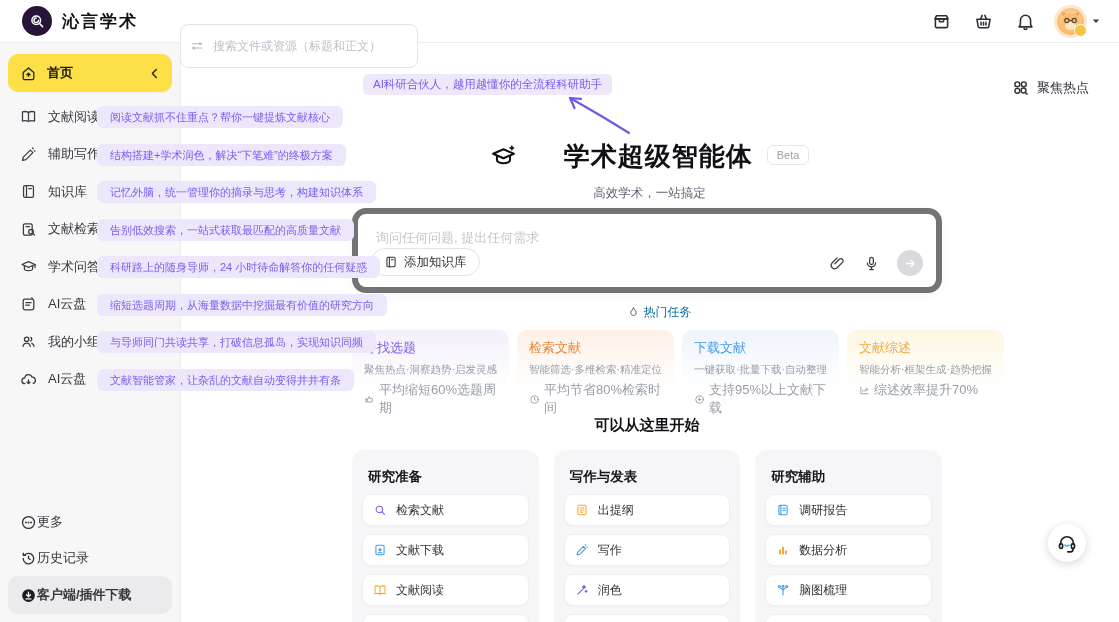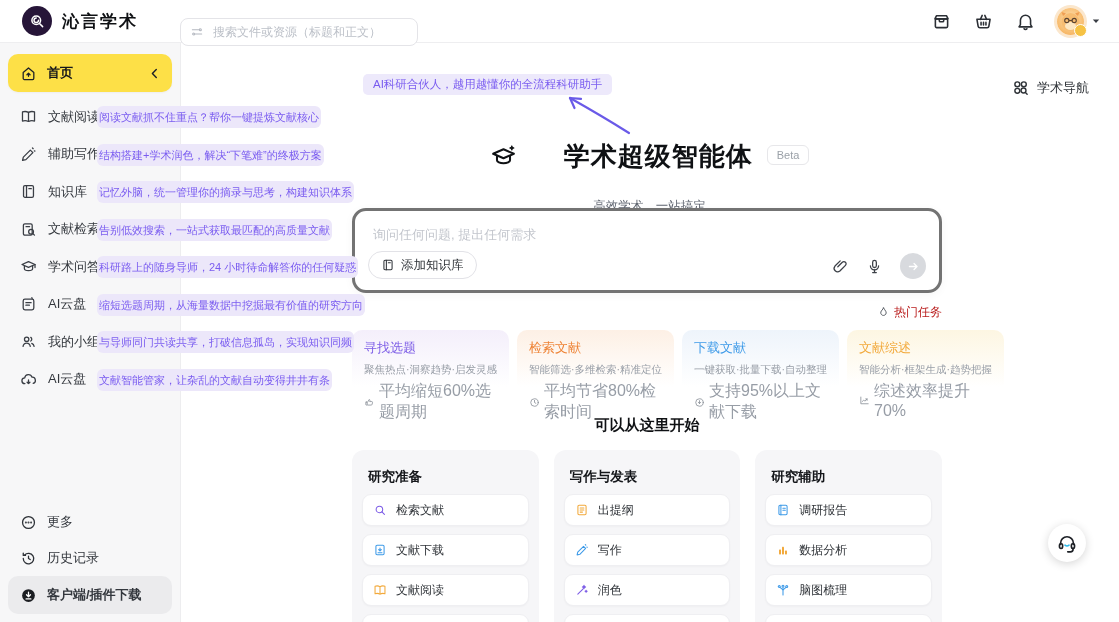--- a/index.html
+++ b/index.html
@@ -11,22 +11,22 @@
   .ic{display:inline-flex;align-items:center;justify-content:center;flex:none;}
   .ic svg{width:100%;height:100%;display:block;}
 
   
   .topbar{position:absolute;top:0;left:0;right:0;height:42px;background:#fff;
     border-bottom:1px solid #eeeef0;z-index:40;display:flex;align-items:center;}
   .logo{width:30px;height:30px;border-radius:50%;background:#261538;margin-left:22px;
     display:flex;align-items:center;justify-content:center;}
   .logo .ic{width:18px;height:18px;}
   .brand{font-size:17px;font-weight:700;letter-spacing:2px;color:#0f1114;margin-left:10px;}
-  .searchbar{position:absolute;left:180px;top:18px;width:218px;height:26px;border:1px solid #e4e4e8;
-    border-radius:8px;display:flex;align-items:center;padding:0 9px;gap:7px;background:#fff;}
+  .searchbar{position:absolute;left:180px;top:24px;width:218px;height:26px;border:1px solid #e4e4e8;
+    border-radius:8px;display:flex;align-items:center;padding:8px 9px;gap:7px;background:#fff;}
   .searchbar .ic{width:14px;height:14px;color:#b4b8c0;}
   .searchbar input{border:none;outline:none;flex:1;font-size:12px;color:#555;background:transparent;
     font-family:inherit;}
   .searchbar input::placeholder{color:#bcc0c8;}
   .top-right{position:absolute;right:16px;top:0;height:42px;display:flex;align-items:center;gap:21px;}
   .top-right .tool{width:21px;height:21px;color:#2b2f35;position:relative;}
   .avatar-wrap{display:flex;align-items:center;gap:5px;}
   .avatar{width:27px;height:27px;border-radius:50%;background:radial-gradient(circle at 50% 42%,#fde1b5 0%,#f7b969 70%,#f2a455 100%);
     box-shadow:0 0 0 3px #fbe7cd;position:relative;}
   .avatar .face{position:absolute;inset:0;}
@@ -40,72 +40,72 @@
   .home-card{margin:12px 8px 0 8px;height:38px;background:#fde047;border-radius:10px;
     display:flex;align-items:center;padding:0 9px 0 12px;box-shadow:0 1px 2px rgba(0,0,0,.04);}
   .home-card .ic{width:17px;height:17px;color:#1d2026;}
   .home-card .lbl{font-size:13px;font-weight:700;color:#14161a;margin-left:10px;flex:1;}
   .collapse{width:15px;height:15px;color:#9aa0a8;}
   .side-list{margin-top:6px;}
   .side-item{height:37.5px;display:flex;align-items:center;padding-left:20px;gap:11px;
     font-size:13px;color:#33373d;cursor:pointer;}
   .side-item .ic{width:17px;height:17px;color:#3a3e45;}
   .side-footer{position:absolute;left:8px;right:8px;bottom:8px;}
-  .foot-item{height:36px;display:flex;align-items:center;gap:10px;padding-left:12px;
+  .foot-item{height:36px;display:flex;align-items:center;padding-left:12px;
     font-size:13px;color:#33373d;border-radius:10px;}
   .foot-item .ic{width:17px;height:17px;color:#2c3036;}
   .foot-item.hl{height:38px;background:#ebebed;font-weight:bold;}
   .foot-item.hl .ic{color:#1b1d21;}
 
   
-  .tip{position:absolute;left:97px;height:22px;line-height:22px;padding:0 2px;border-radius:6px;
+  .tip{position:absolute;left:97px;height:22px;line-height:22px;padding:0 13px;border-radius:6px;
     background:#ece7fa;color:#7a5cf0;font-size:11px;white-space:nowrap;z-index:35;text-align:center;}
 
   
   .main{position:absolute;left:180px;top:42px;right:0;bottom:0;background:#fff;}
   .promo{position:absolute;left:183px;top:32px;height:21px;line-height:21px;padding:0 10px;
     border-radius:5px;background:#ede9fb;color:#7a5cf0;font-size:11.5px;white-space:nowrap;}
   .promo-arrow{position:absolute;left:384px;top:52px;width:70px;height:42px;color:#6a5ae8;}
   .nav-link{position:absolute;right:30px;top:36px;display:flex;align-items:center;gap:7px;
     font-size:13px;color:#2f3338;cursor:pointer;}
   .nav-link .ic{width:19px;height:19px;color:#2f3338;}
 
   .hero{position:absolute;left:0;right:0;top:97px;text-align:center;}
   .hero-row{display:inline-flex;align-items:center;gap:9px;}
   .hero-row .ic{width:27px;height:27px;color:#0f1114;}
   .hero-title{font-size:26px;font-weight:800;color:#0f1114;letter-spacing:1px;margin-left:38px;}
   .beta{font-size:11px;color:#9ba1a8;border:1px solid #e7e7ea;border-radius:6px;background:#fff;
     padding:3px 9px;margin-left:5px;position:relative;top:-2px;}
-  .hero-sub{margin-top:24px;font-size:12.5px;color:#5f6570;}
+  .hero-sub{margin-top:11px;font-size:12.5px;color:#5f6570;}
 
   .prompt{position:absolute;left:172px;top:166px;width:590px;height:85px;background:#fff;
-    border:3px solid #737373;border-radius:14px;box-shadow:0 2px 10px rgba(0,0,0,.04);box-sizing:border-box;}
+    border:6px solid #737373;border-radius:14px;box-shadow:0 2px 10px rgba(0,0,0,.04);box-sizing:border-box;}
   .prompt textarea{position:absolute;left:16px;top:13px;right:16px;height:26px;border:none;outline:none;
     resize:none;font-size:13px;font-family:inherit;color:#333;background:transparent;}
   .prompt textarea::placeholder{color:#c3c6cd;}
   .add-kb{position:absolute;left:13px;bottom:11px;height:26px;display:inline-flex;align-items:center;
     gap:6px;padding:0 12px;border:1px solid #e2e2e7;border-radius:14px;background:#fff;
     font-size:12.5px;color:#2f3338;cursor:pointer;}
   .add-kb .ic{width:14px;height:14px;color:#2f3338;}
   .prompt-ctrls{position:absolute;right:13px;bottom:11px;display:flex;align-items:center;gap:17px;}
   .prompt-ctrls .pico{width:17px;height:17px;color:#3c4047;}
   .send{width:26px;height:26px;border-radius:50%;background:#d8dade;display:flex;align-items:center;
     justify-content:center;}
   .send .ic{width:13px;height:13px;color:#fff;}
 
-  .hot-label{position:absolute;left:172px;top:262px;width:590px;text-align:right;font-size:12px;color:#b91c1c;}
+  .hot-label{position:absolute;left:184px;top:262px;width:590px;text-align:center;font-size:12px;color:#0369a1;}
   .hot-label .inner{display:inline-flex;align-items:center;gap:4px;}
   .hot-label .ic{width:13px;height:13px;color:#565b63;}
 
   .hot-cards{position:absolute;left:172px;top:288px;width:590px;display:flex;gap:8px;}
   .hot-card{flex:1;height:63px;border-radius:10px;padding:9px 12px;box-sizing:content-box;cursor:pointer;}
   .hot-card{height:45px;padding:9px 12px;box-sizing:content-box;}
   .hot-card .t{font-size:13px;font-weight:400;}
   .hot-card .d{font-size:10.5px;color:#979da6;margin-top:6px;white-space:nowrap;}
-  .hot-card .s{font-size:16px;color:#979da6;margin-top:4px;display:flex;align-items:center;gap:4px;}
+  .hot-card .s{font-size:13px;color:#979da6;margin-top:4px;display:flex;align-items:center;gap:4px;}
   .hot-card .s .ic{width:11px;height:11px;color:#8a9099;}
 
   .start-title{position:absolute;left:172px;top:374px;width:590px;text-align:center;
     font-size:15px;font-weight:800;color:#0f1114;}
   .start-cols{position:absolute;left:172px;top:408px;width:590px;display:flex;gap:15px;}
   .col{flex:1;background:#f6f6f8;border-radius:12px;padding:12px 10px 14px;height:250px;}
   .col-h{font-size:13.5px;font-weight:700;color:#14161a;margin:6px 0 2px 6px;}
   .col-item{height:30px;background:#fff;border:1px solid #efeff2;border-radius:9px;margin-top:8px;
     display:flex;align-items:center;gap:9px;padding-left:10px;font-size:12px;color:#2f3338;
     box-shadow:0 1px 2px rgba(0,0,0,.03);cursor:pointer;}
@@ -336,21 +336,21 @@
   <div class="nav-link">
     <span class="ic">
         <svg viewBox="0 0 24 24" fill="none" stroke="currentColor" stroke-width="1.8" stroke-linecap="round" stroke-linejoin="round">
           <circle cx="8" cy="8" r="3.1"></circle>
           <circle cx="16.2" cy="8" r="3.1"></circle>
           <circle cx="8" cy="16.2" r="3.1"></circle>
           <circle cx="15.8" cy="15.8" r="3.1"></circle>
           <path d="M18.2 18.2l2.2 2.2"></path>
         </svg>
       </span>
-    <span>学术导航</span>
+    <span>聚焦热点</span>
   </div>
 
   <div class="hero">
     <div class="hero-row">
       <span class="ic">
           <svg viewBox="0 0 24 24" fill="none" stroke="currentColor" stroke-width="1.8" stroke-linecap="round" stroke-linejoin="round">
             <path d="M2.8 9.6L12 5.6l9.2 4L12 13.6z"></path>
             <path d="M6.2 11.7v3.7c0 1.4 2.6 2.6 5.8 2.6s5.8-1.2 5.8-2.6v-3.7"></path>
             <path d="M19.4 2.6l.5 1.3 1.3.5-1.3.5-.5 1.3-.5-1.3-1.3-.5 1.3-.5z" fill="currentColor" stroke-width="1"></path>
           </svg>

